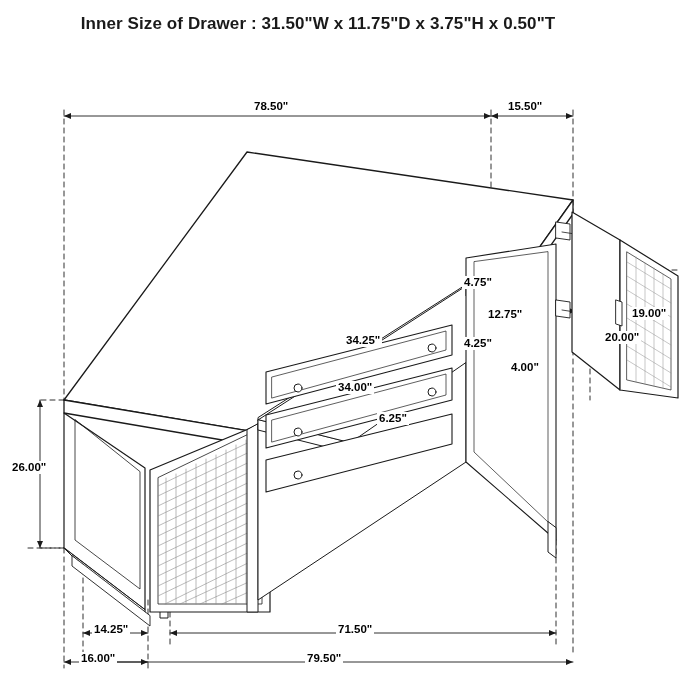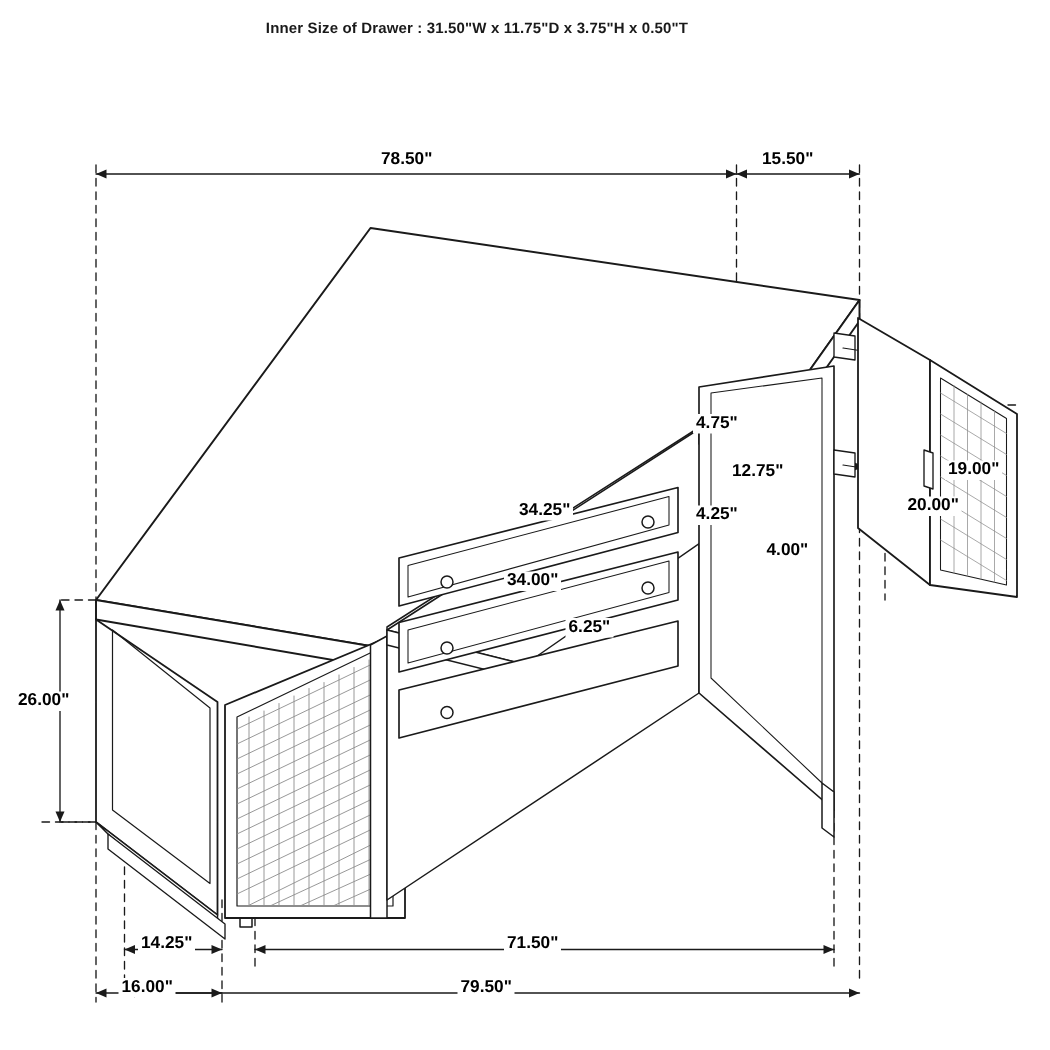--- a/index.html
+++ b/index.html
@@ -19,21 +19,21 @@
     position: relative;
     width: 700px;
     height: 700px;
   }
   .title {
     position: absolute;
     top: 14px;
     left: 0;
     width: 636px;
     text-align: center;
-    font-size: 10px;
+    font-size: 17px;
     font-weight: bold;
     letter-spacing: 0.1px;
   }
   svg.drawing {
     position: absolute;
     top: 0;
     left: 0;
     width: 700px;
     height: 700px;
   }

